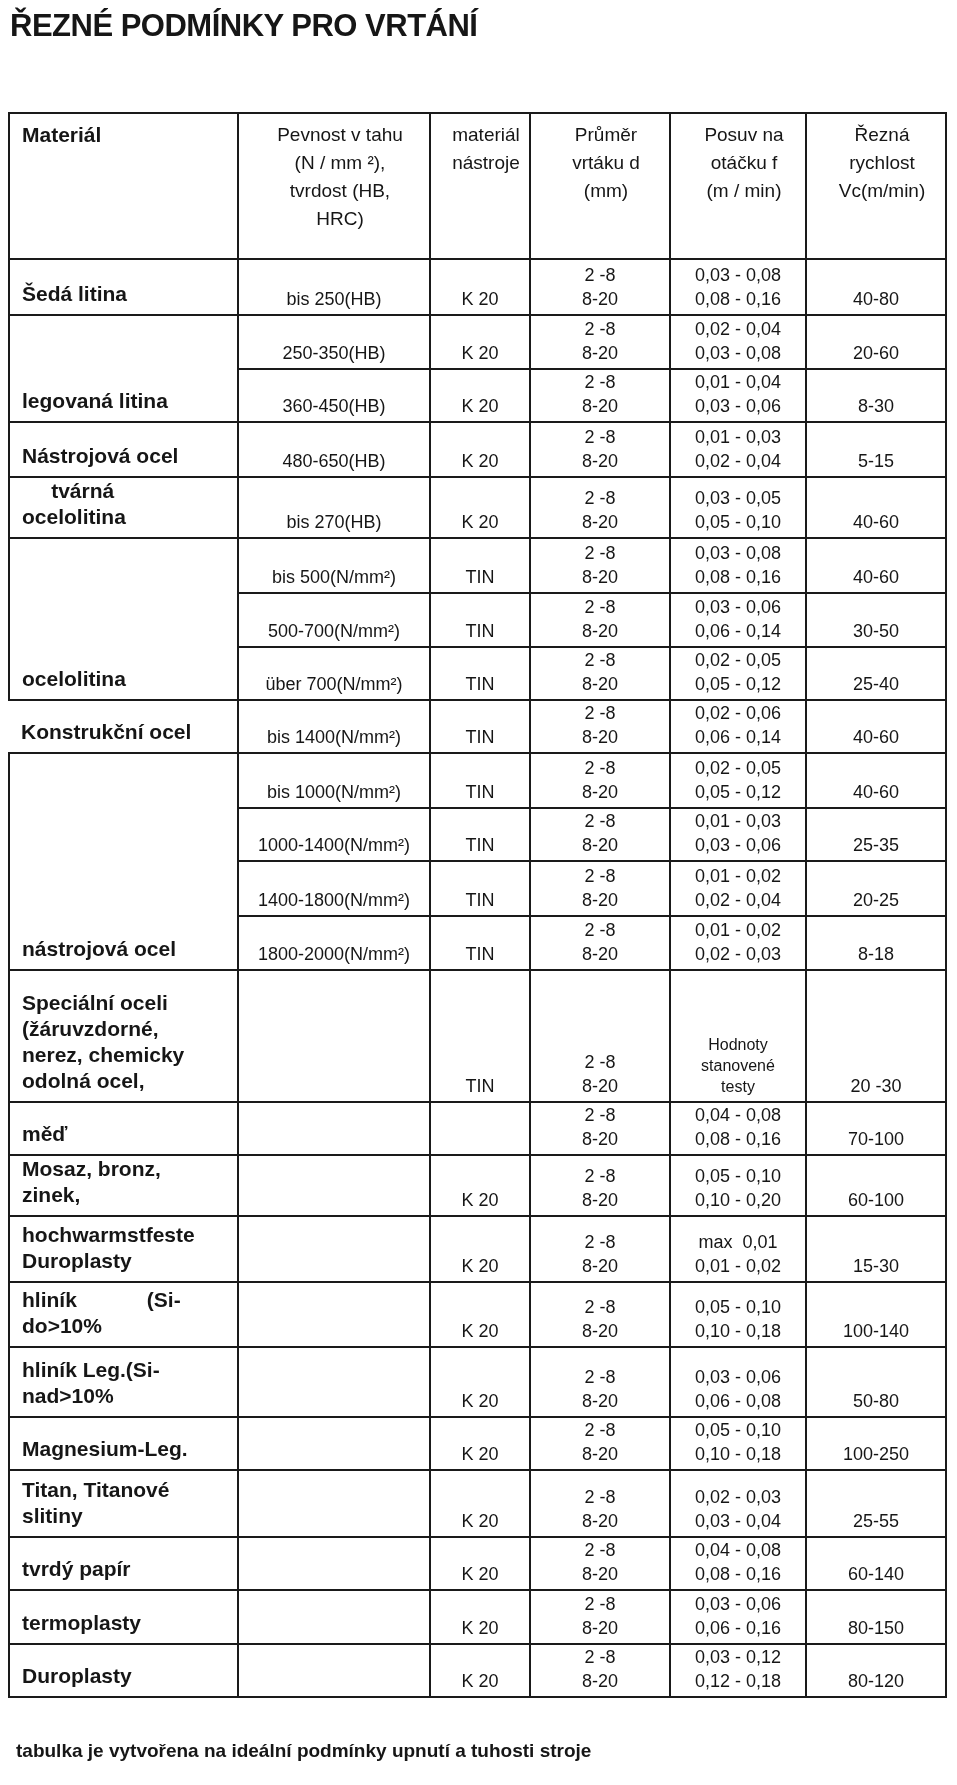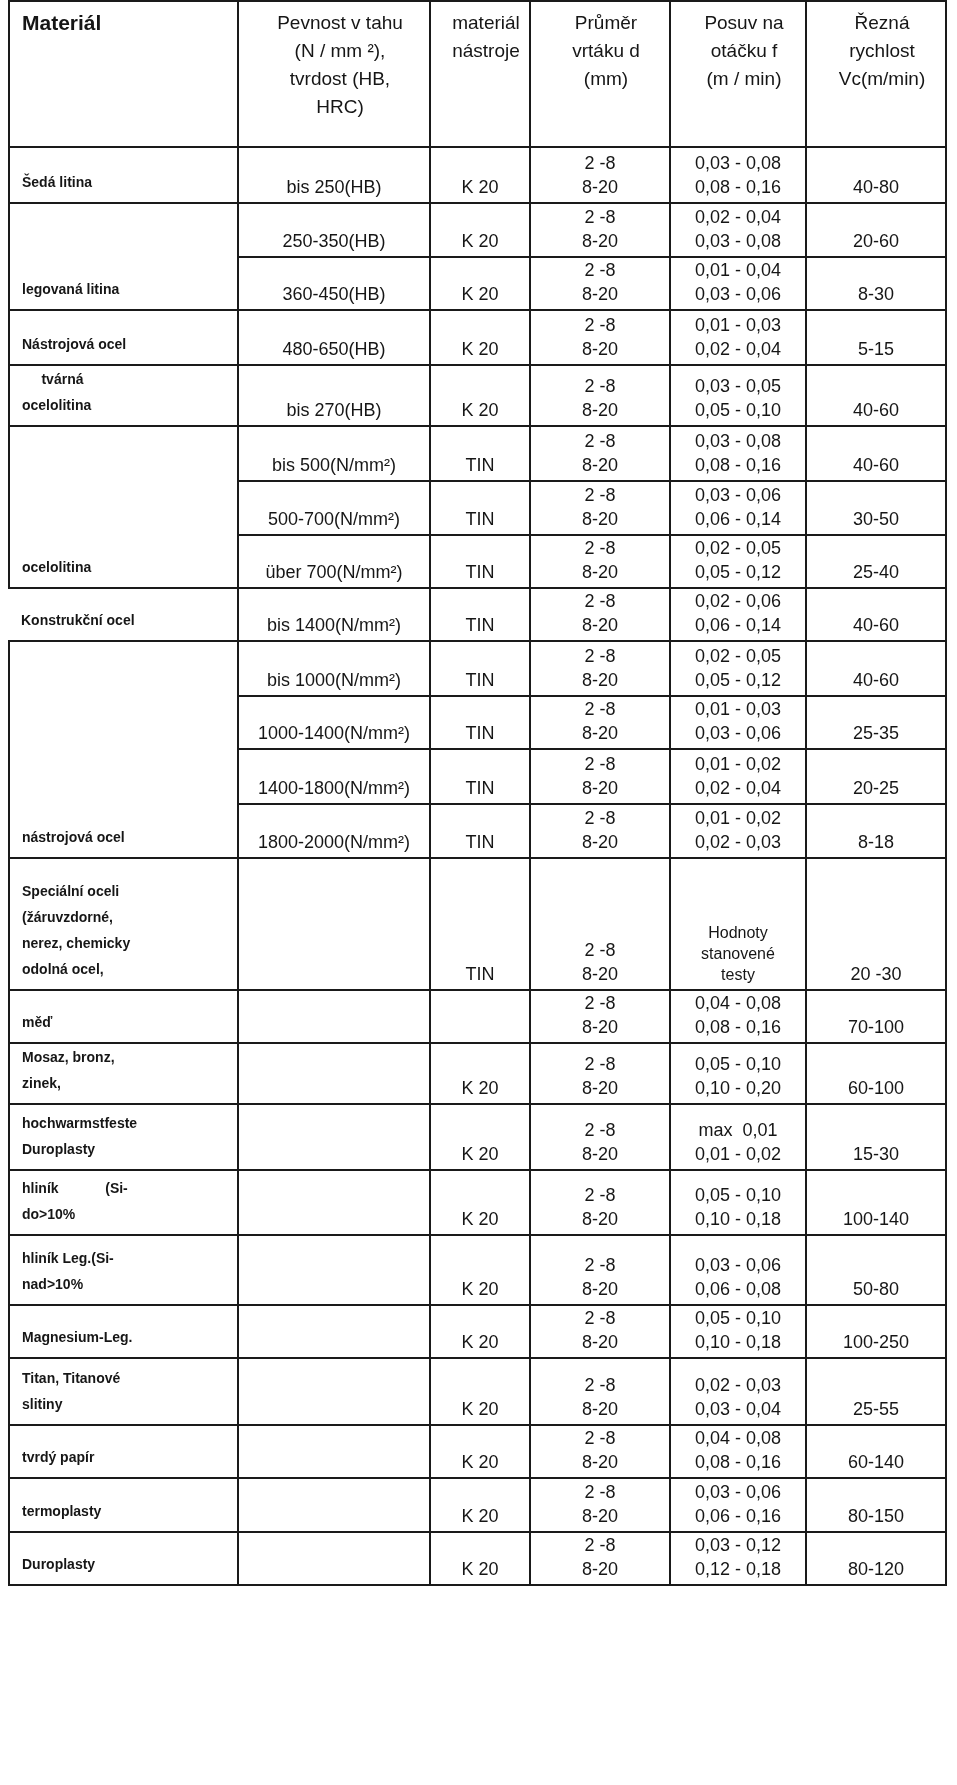--- a/index.html
+++ b/index.html
@@ -46,40 +46,41 @@
   td{
     vertical-align:bottom;
     text-align:center;
     font-size:18px;
     line-height:24px;
     padding:0 2px 3px 2px;
   }
   td.mat{
     text-align:left;
     font-weight:bold;
-    font-size:14px;
+    font-size:21px;
     line-height:26px;
     padding:0 4px 7px 12px;
   }
   td.small{
     font-size:16px;
     line-height:21px;
     padding-bottom:4px;
   }
   td.no-left{border-left:none;}
   .footer-note{
     font-weight:bold;
     font-size:19px;
     margin:42px 0 0 8px;
   }
 </style>
 </head>
 <body>
 
 <div class="page">
+  <h1 class="doc-title">ŘEZNÉ PODMÍNKY PRO VRTÁNÍ</h1>
 
   <table class="cond">
     <colgroup id="colgroup">
         <col style="width: 229px;">
         <col style="width: 192px;">
         <col style="width: 100px;">
         <col style="width: 140px;">
         <col style="width: 136px;">
         <col style="width: 140px;">
       </colgroup>
@@ -344,13 +345,14 @@
           <td>K 20</td>
           <td>2 -8
 8-20</td>
           <td>0,03 - 0,12
 0,12 - 0,18</td>
           <td>80-120</td>
         </tr>
       </tbody>
   </table>
 
+  <p class="footer-note">tabulka je vytvořena na ideální podmínky upnutí a tuhosti stroje</p>
 </div>
 
 </body></html>

